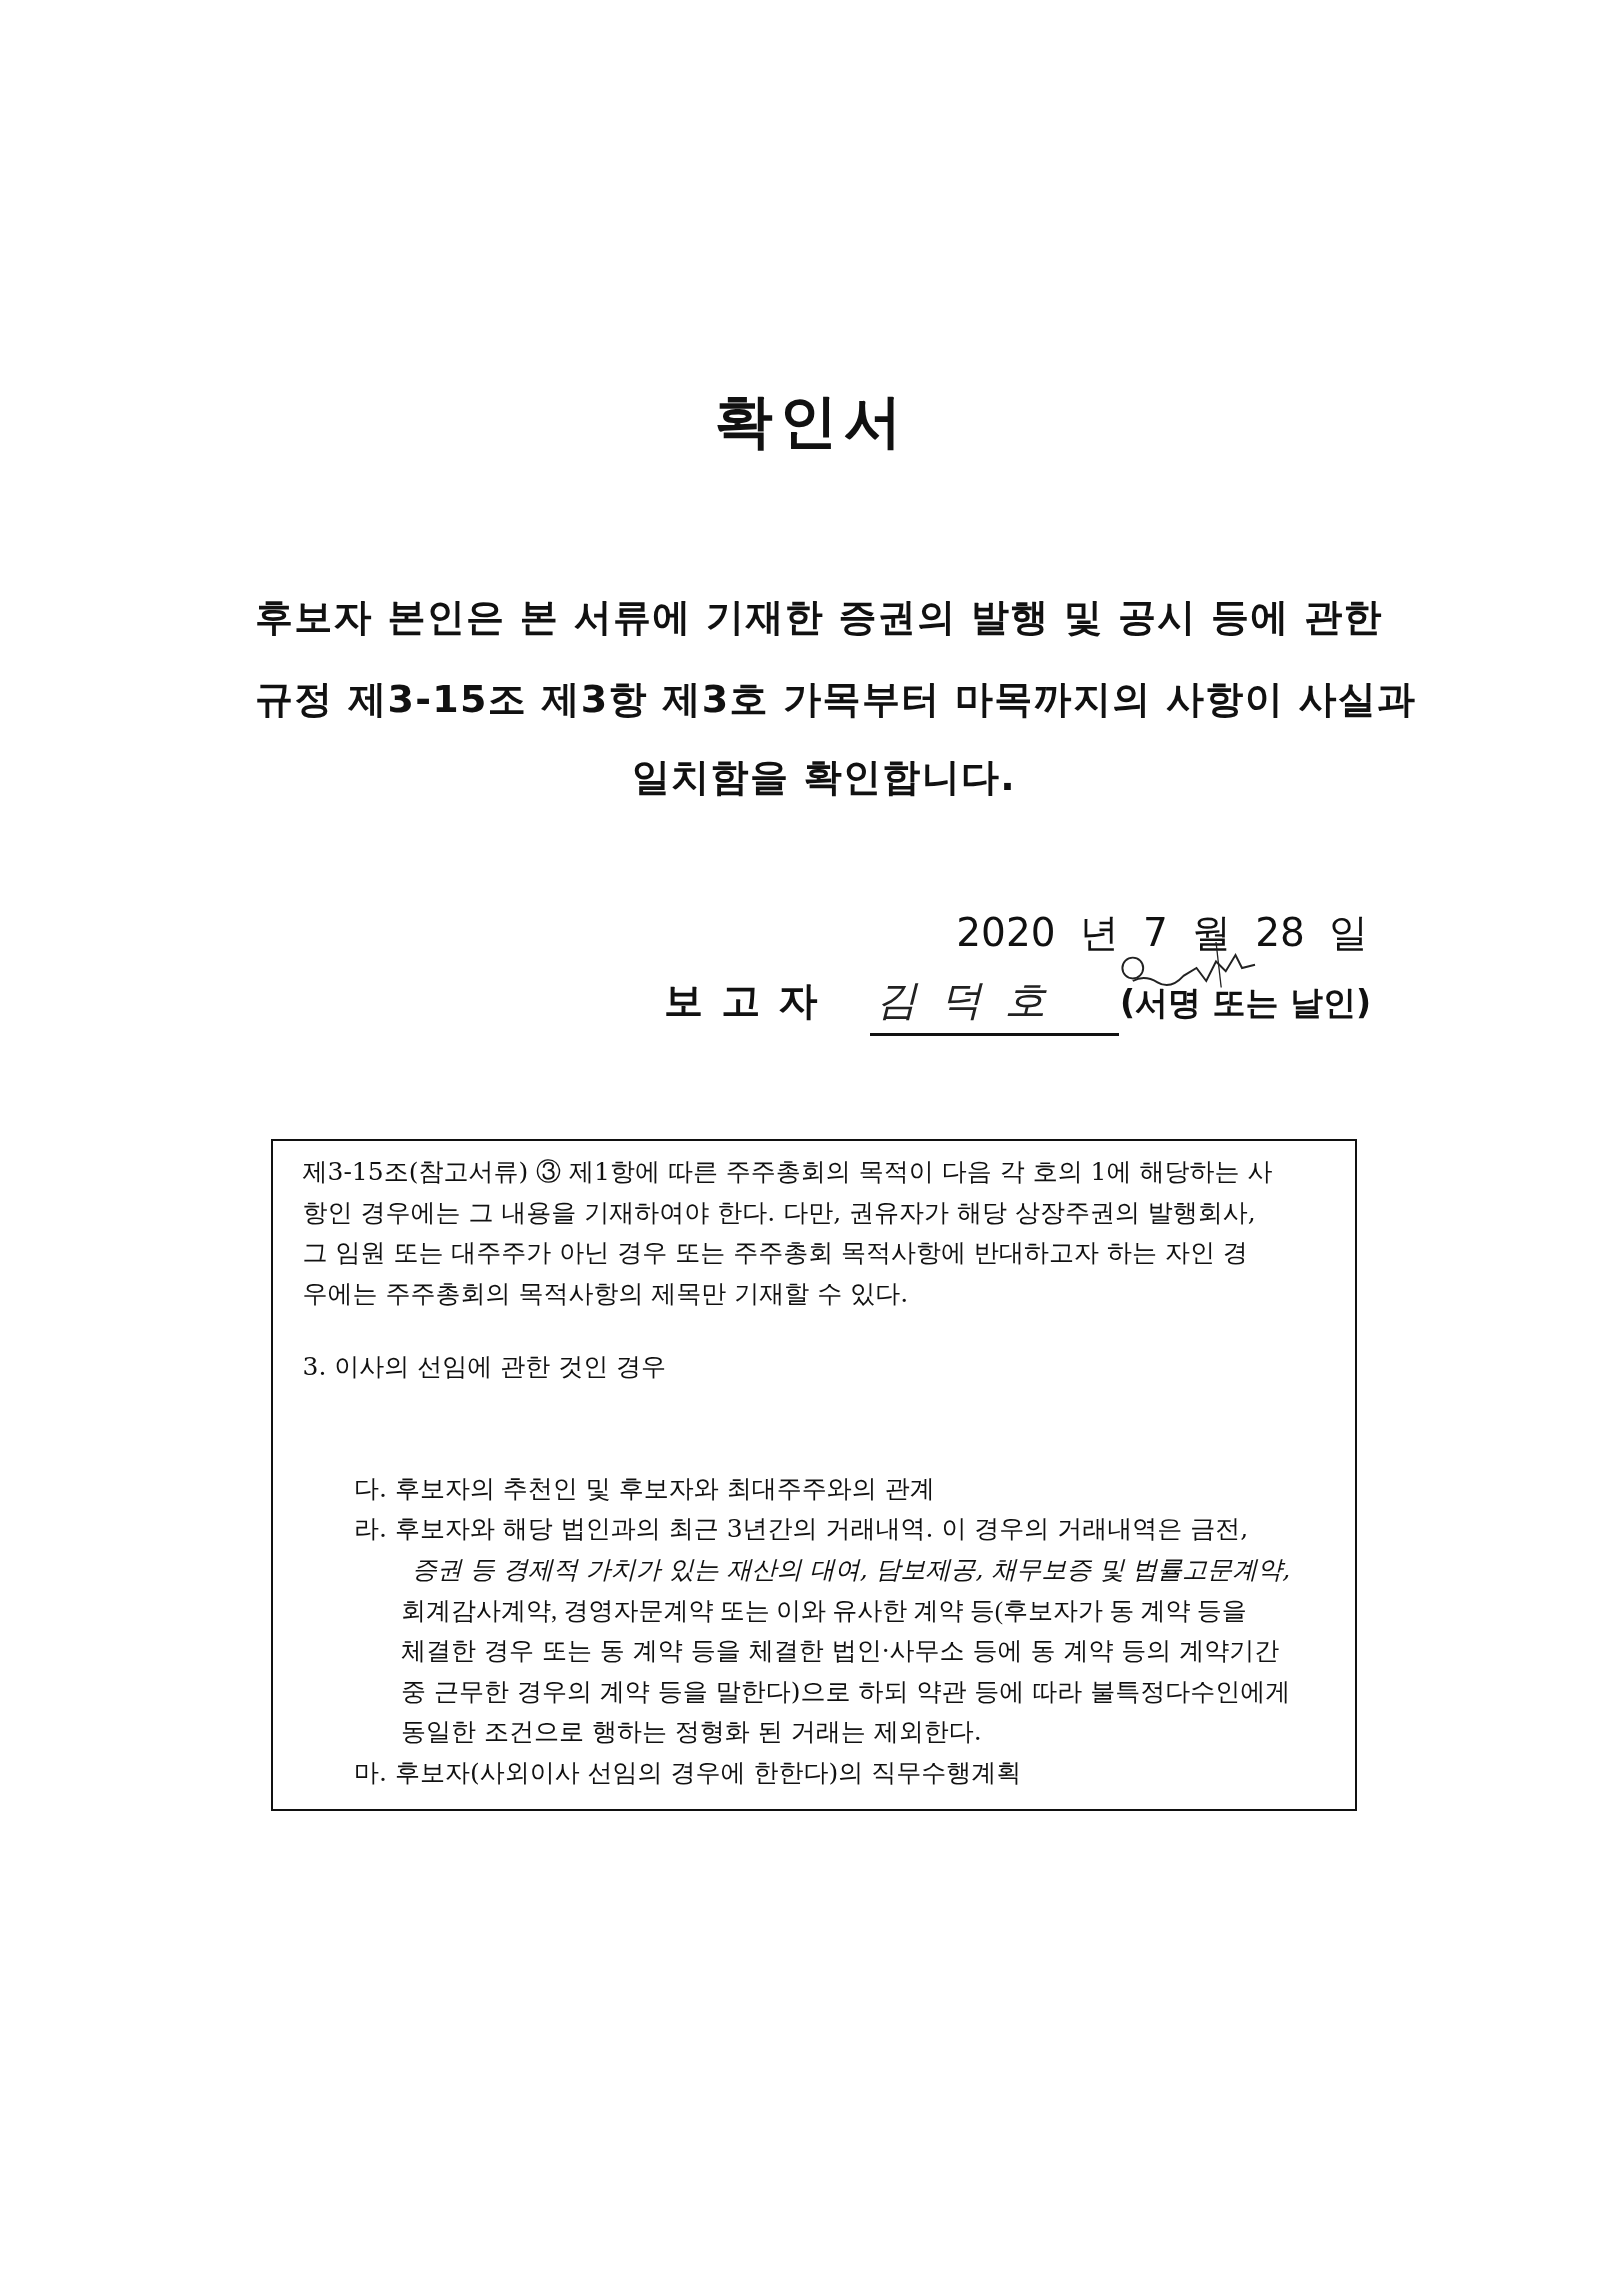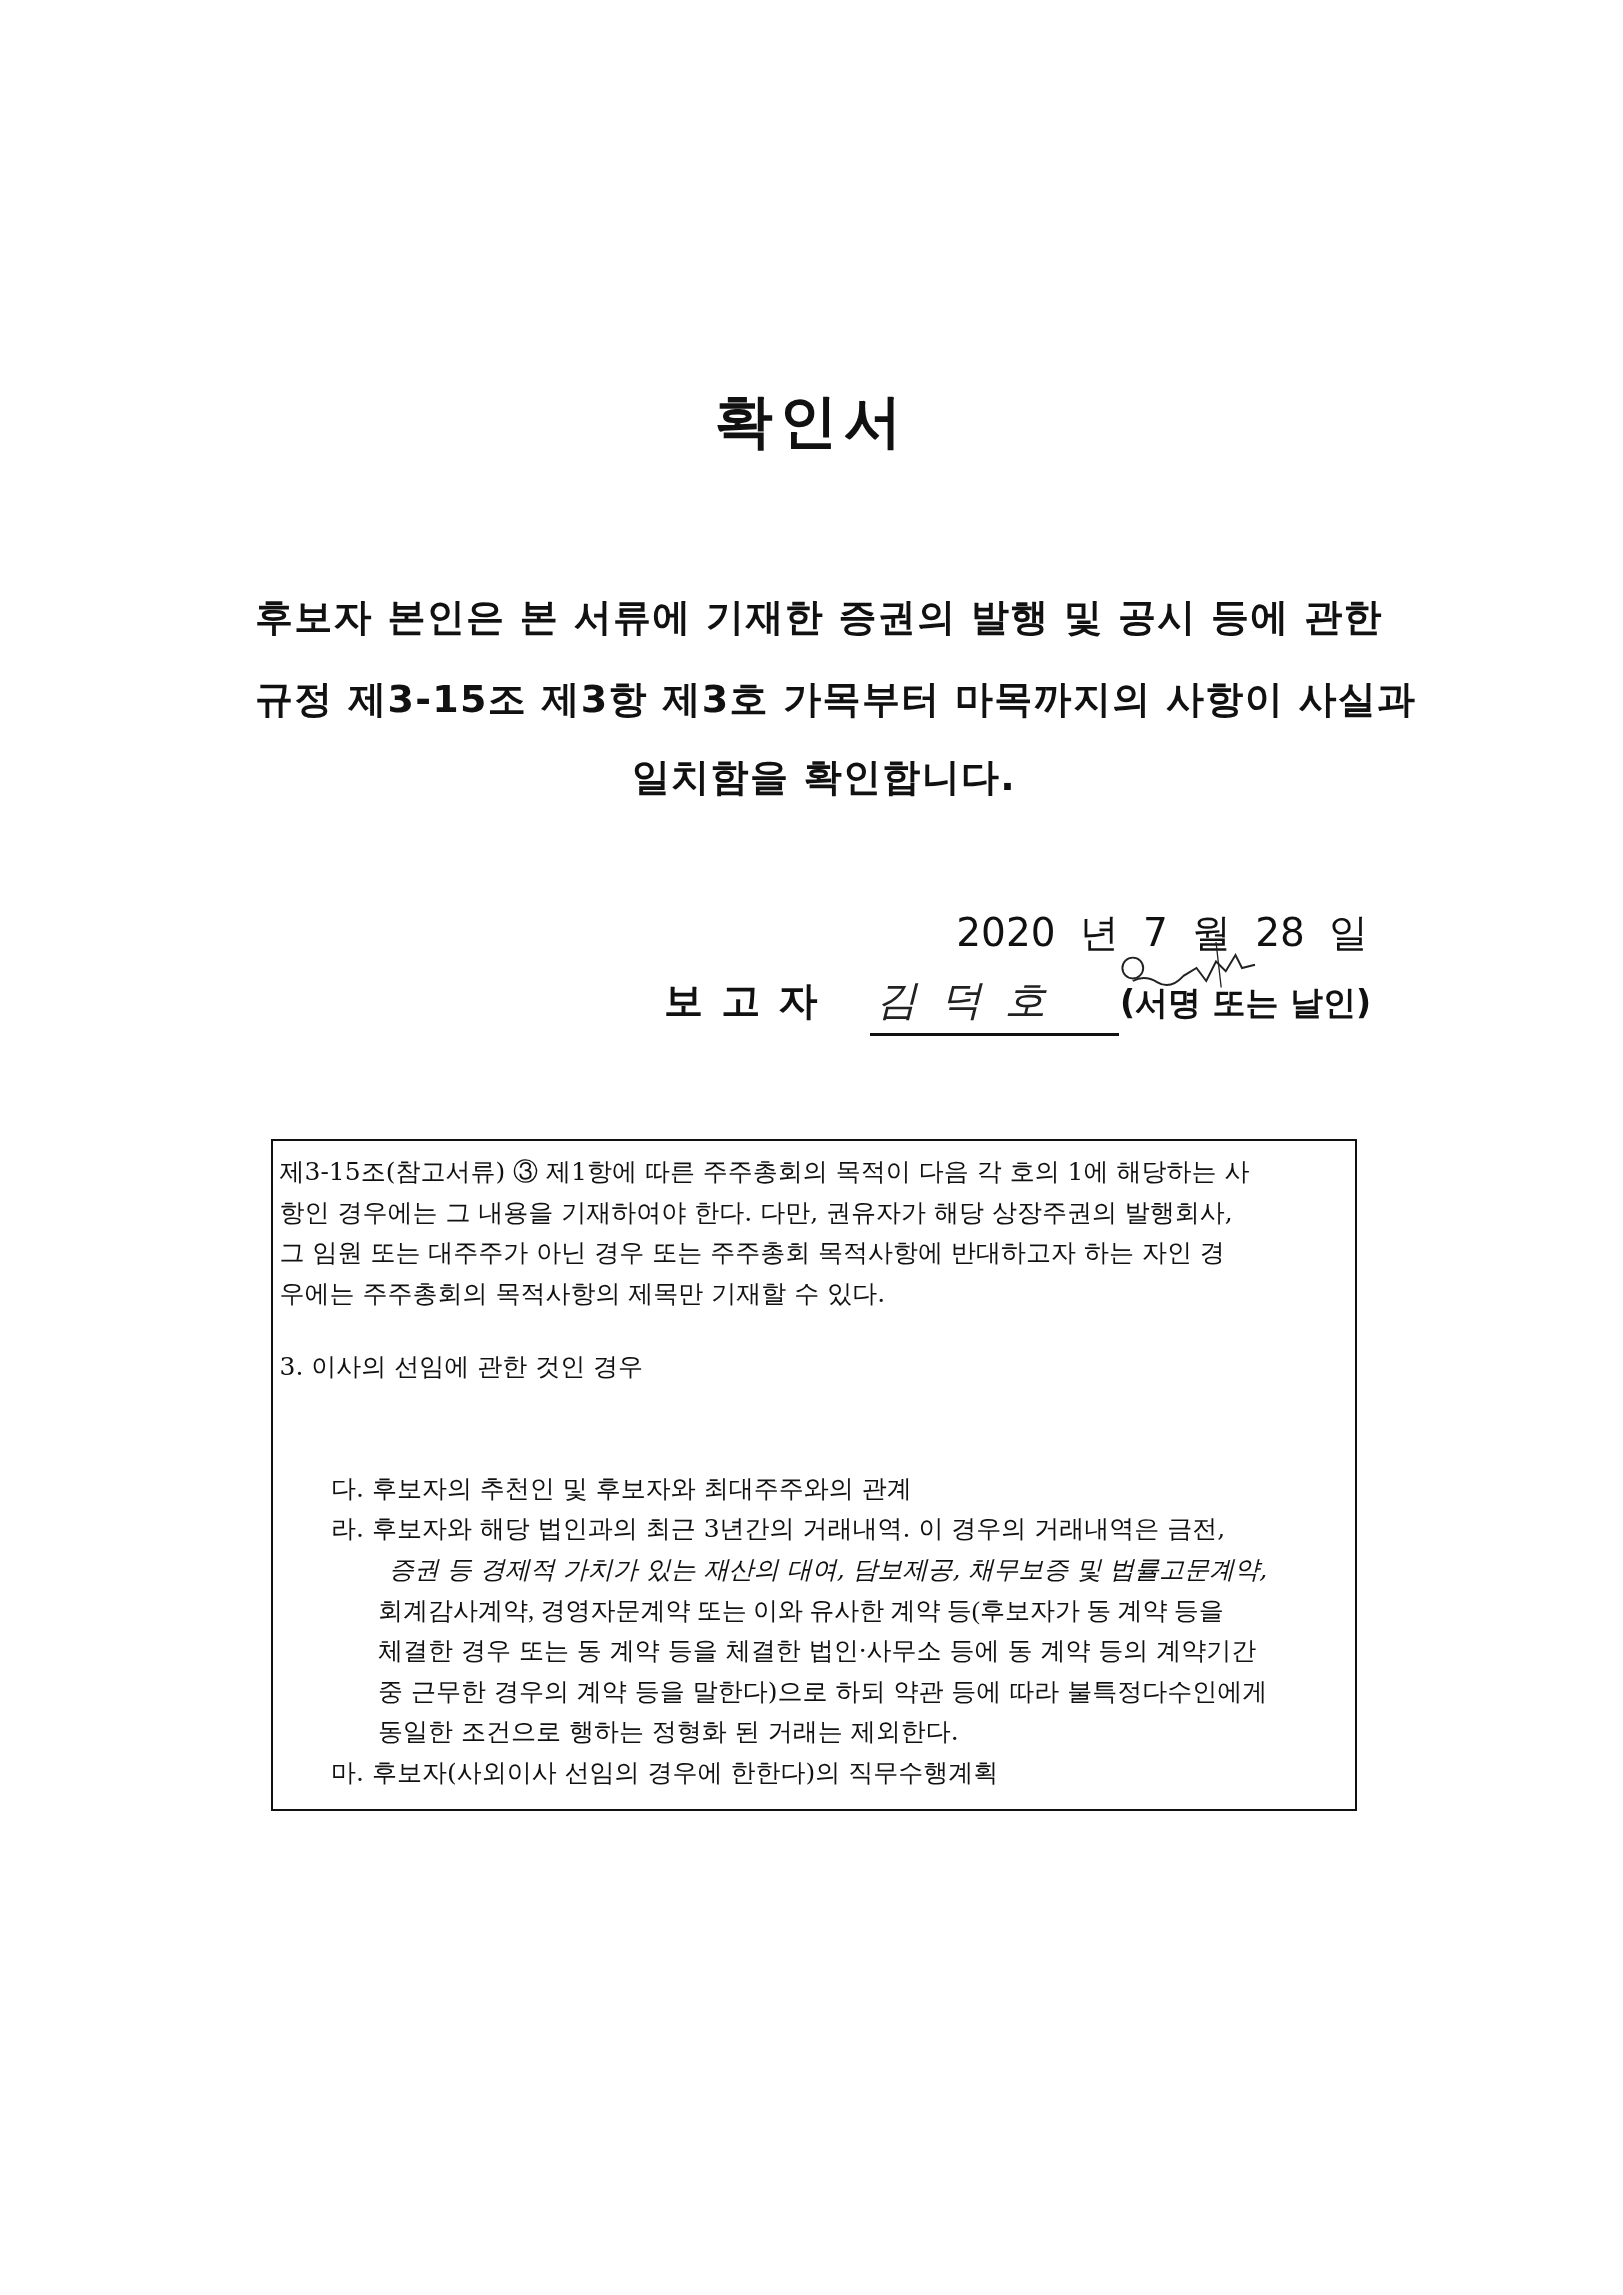--- a/index.html
+++ b/index.html
@@ -9,21 +9,21 @@
   .stmt { position:absolute; left:255px; width:1138px; font-size:38px; font-weight:bold; letter-spacing:1.3px; white-space:nowrap; }
   .date { position:absolute; right:255px; top:906px; font-size:39px; font-weight:normal; white-space:nowrap; }
   .date span { margin-left:11.8px; }
   .reporter { position:absolute; left:664px; top:974px; font-size:39px; font-weight:bold; white-space:nowrap; }
   .reporter-label { letter-spacing:18.3px; }
   .sign-line { position:absolute; left:870px; top:1033px; width:249px; height:2.6px; background:#111; }
   .sign-name { position:absolute; left:876px; top:973px; font-family:"DejaVu Serif", serif; font-size:41px; font-style:italic; letter-spacing:23.5px; color:#222; }
   .sign-note { position:absolute; left:1120px; top:981px; font-size:33px; font-weight:bold; white-space:nowrap;text-align:center; }
   .scribble { position:absolute; left:1118px; top:942px; width:170px; height:78px; }
   .box { position:absolute; left:271px; top:1139px; width:1086px; height:672px; border:2.6px solid #111; box-sizing:border-box; }
-  .box-line { position:absolute; font-family:"DejaVu Serif", serif; font-size:25px; white-space:nowrap; color:#111; }
+  .box-line { position:absolute; font-family:"DejaVu Serif", serif; font-size:25px; white-space:nowrap; color:#111;margin-left:23px; }
 </style>
 </head>
 <body>
 
 <div class="page">
 
   <div class="title">확인서</div>
 
   <div class="stmt" style="top:592px;">후보자 본인은 본 서류에 기재한 증권의 발행 및 공시 등에 관한</div>
   <div class="stmt" style="top:674px;">규정 제3-15조 제3항 제3호 가목부터 마목까지의 사항이 사실과</div>

